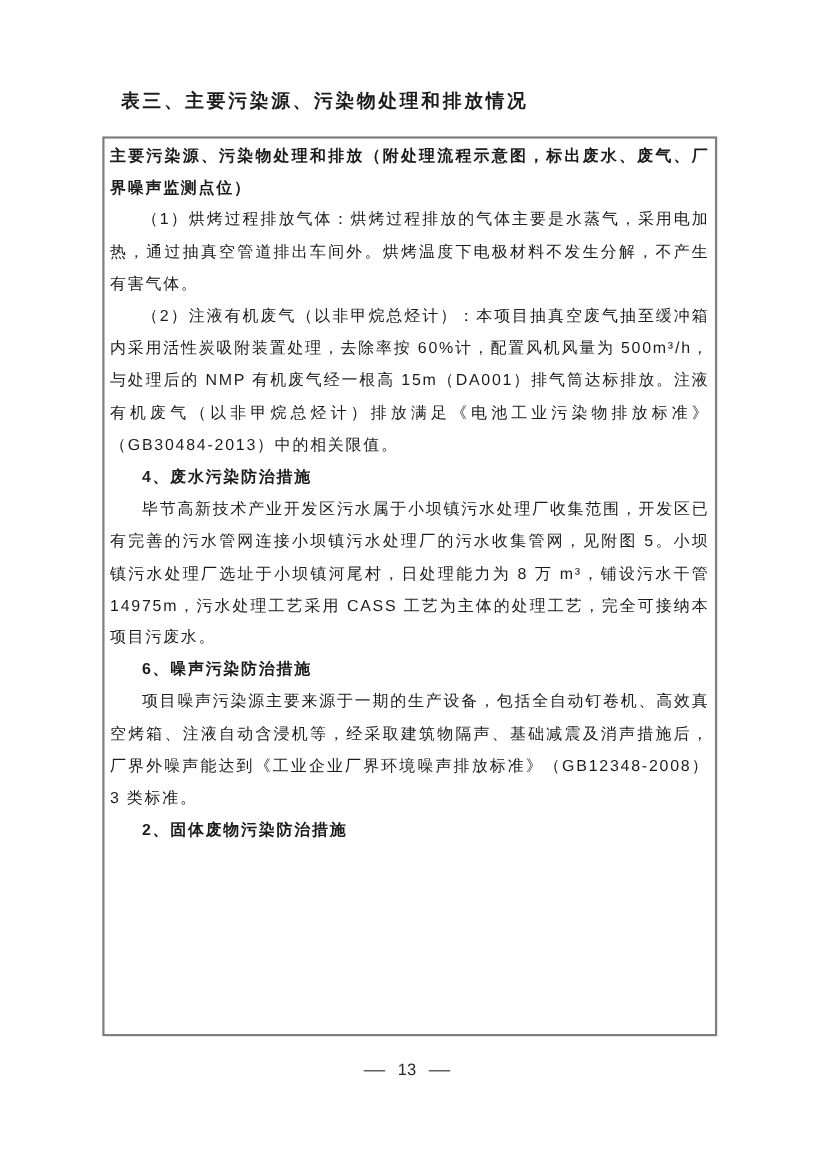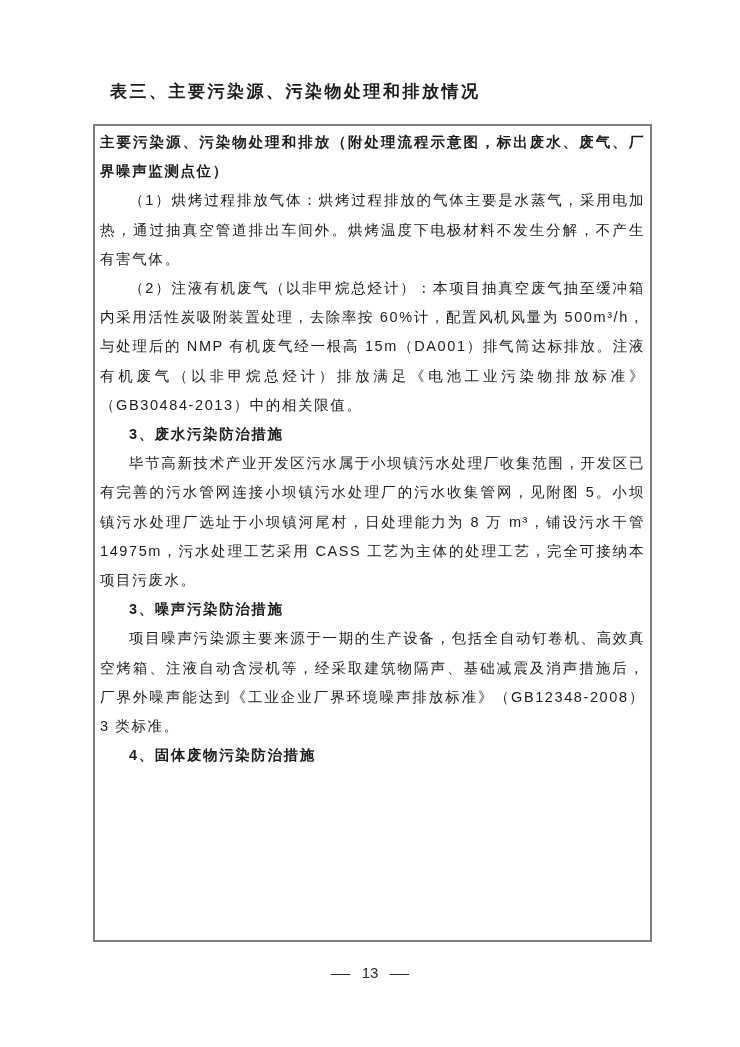--- a/index.html
+++ b/index.html
@@ -80,25 +80,25 @@
 
 <div class="page" style="color: rgb(28, 28, 28); background: rgb(255, 255, 255);">
 
   <h1 class="doc-title">表三、主要污染源、污染物处理和排放情况</h1>
 
   <div class="content-box" style="border-color: rgb(126, 126, 126);">
     <p class="box-header">主要污染源、污染物处理和排放（附处理流程示意图，标出废水、废气、厂界噪声监测点位）</p>
     <div id="sections">
         <p class="body-para">（1）烘烤过程排放气体：烘烤过程排放的气体主要是水蒸气，采用电加热，通过抽真空管道排出车间外。烘烤温度下电极材料不发生分解，不产生有害气体。</p>
         <p class="body-para">（2）注液有机废气（以非甲烷总烃计）：本项目抽真空废气抽至缓冲箱内采用活性炭吸附装置处理，去除率按 60%计，配置风机风量为 500m³/h，与处理后的 NMP 有机废气经一根高 15m（DA001）排气筒达标排放。注液有机废气（以非甲烷总烃计）排放满足《电池工业污染物排放标准》（GB30484-2013）中的相关限值。</p>
-        <h2 class="section-heading">3、废水污染防治措施</h2>
+        <h2 class="section-heading">4、废水污染防治措施</h2>
         <p class="body-para">毕节高新技术产业开发区污水属于小坝镇污水处理厂收集范围，开发区已有完善的污水管网连接小坝镇污水处理厂的污水收集管网，见附图 5。小坝镇污水处理厂选址于小坝镇河尾村，日处理能力为 8 万 m³，铺设污水干管 14975m，污水处理工艺采用 CASS 工艺为主体的处理工艺，完全可接纳本项目污废水。</p>
-        <h2 class="section-heading">3、噪声污染防治措施</h2>
+        <h2 class="section-heading">6、噪声污染防治措施</h2>
         <p class="body-para">项目噪声污染源主要来源于一期的生产设备，包括全自动钉卷机、高效真空烤箱、注液自动含浸机等，经采取建筑物隔声、基础减震及消声措施后，厂界外噪声能达到《工业企业厂界环境噪声排放标准》（GB12348-2008）3 类标准。</p>
-        <h2 class="section-heading">4、固体废物污染防治措施</h2>
+        <h2 class="section-heading">2、固体废物污染防治措施</h2>
       </div>
   </div>
 
   <div class="page-footer">
     <span class="dash">—</span><span class="num">13</span><span class="dash">—</span>
   </div>
 
 </div>
 
 </body></html>

